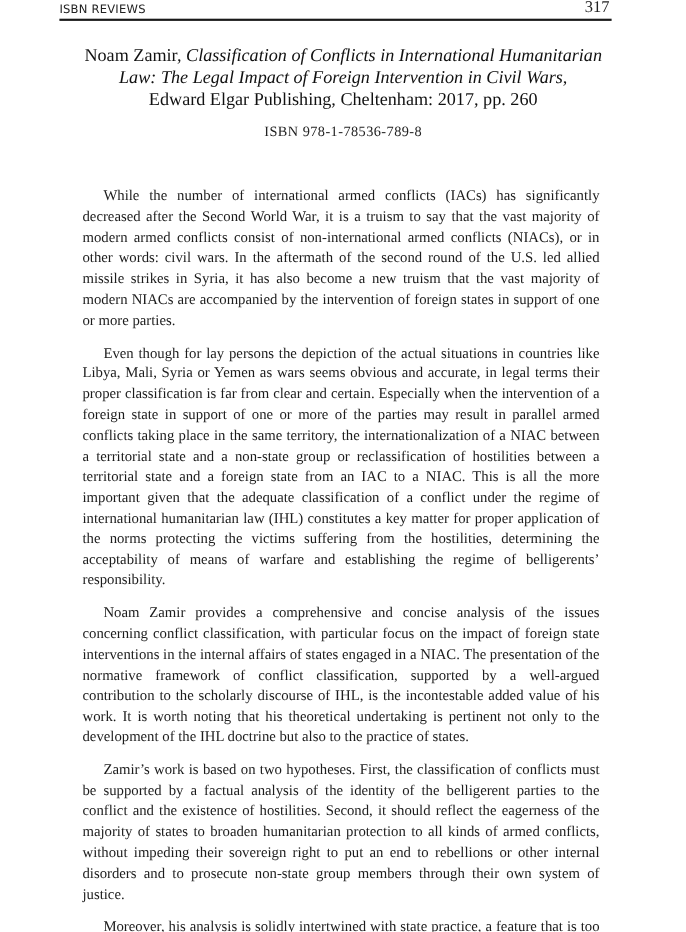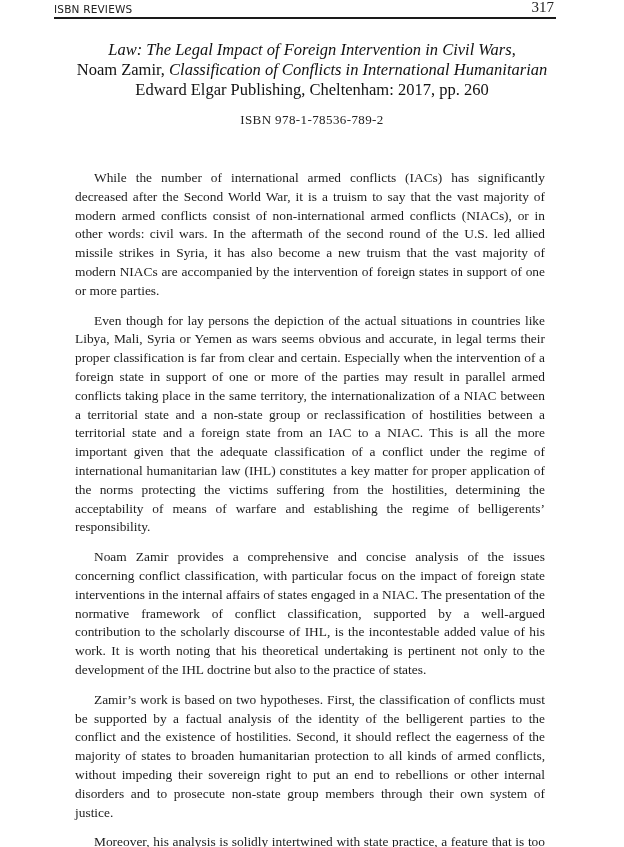--- a/index.html
+++ b/index.html
@@ -22,29 +22,29 @@
 </head>
 <body>
 
 <div class="running-head">
   <span class="section">ISBN REVIEWS</span>
   <span class="page-no">317</span>
 </div>
 
 <div class="title-block">
   <div>
-    <i>Law: The Legal Impact of Foreign Intervention in Civil Wars</i><span>,</span>
+    <span>Noam Zamir</span><span>, </span><i>Classification of Conflicts in International Humanitarian</i>
   </div>
   <div>
-    <span>Noam Zamir</span><span>, </span><i>Classification of Conflicts in International Humanitarian</i>
+    <i>Law: The Legal Impact of Foreign Intervention in Civil Wars</i><span>,</span>
   </div>
   <div>Edward Elgar Publishing, Cheltenham: 2017, pp. 260</div>
 </div>
 
-<div class="isbn">ISBN 978-1-78536-789-2</div>
+<div class="isbn">ISBN 978-1-78536-789-8</div>
 
 <div class="body-text">
   <p>While the number of international armed conflicts (IACs) has significantly decreased after the Second World War, it is a truism to say that the vast majority of modern armed conflicts consist of non-international armed conflicts (NIACs), or in other words: civil wars. In the aftermath of the second round of the U.S. led allied missile strikes in Syria, it has also become a new truism that the vast majority of modern NIACs are accompanied by the intervention of foreign states in support of one or more parties.</p>
   <p>Even though for lay persons the depiction of the actual situations in countries like Libya, Mali, Syria or Yemen as wars seems obvious and accurate, in legal terms their proper classification is far from clear and certain. Especially when the intervention of a foreign state in support of one or more of the parties may result in parallel armed conflicts taking place in the same territory, the internationalization of a NIAC between a territorial state and a non-state group or reclassification of hostilities between a territorial state and a foreign state from an IAC to a NIAC. This is all the more important given that the adequate classification of a conflict under the regime of international humanitarian law (IHL) constitutes a key matter for proper application of the norms protecting the victims suffering from the hostilities, determining the acceptability of means of warfare and establishing the regime of belligerents’ responsibility.</p>
   <p>Noam Zamir provides a comprehensive and concise analysis of the issues concerning conflict classification, with particular focus on the impact of foreign state interventions in the internal affairs of states engaged in a NIAC. The presentation of the normative framework of conflict classification, supported by a well-argued contribution to the scholarly discourse of IHL, is the incontestable added value of his work. It is worth noting that his theoretical undertaking is pertinent not only to the development of the IHL doctrine but also to the practice of states.</p>
   <p>Zamir’s work is based on two hypotheses. First, the classification of conflicts must be supported by a factual analysis of the identity of the belligerent parties to the conflict and the existence of hostilities. Second, it should reflect the eagerness of the majority of states to broaden humanitarian protection to all kinds of armed conflicts, without impeding their sovereign right to put an end to rebellions or other internal disorders and to prosecute non-state group members through their own system of justice.</p>
   <p>Moreover, his analysis is solidly intertwined with state practice, a feature that is too often overlooked in some doctrinal works. This research is highly commendable given the difficulties of making a proper analysis of state practice, resulting from the ambiguous language used by states (such as “operations” or “an armed conflict short of war”) and the lack of consistent and published classifications of specific conflicts,</p>
 </div>
 
 </body></html>

